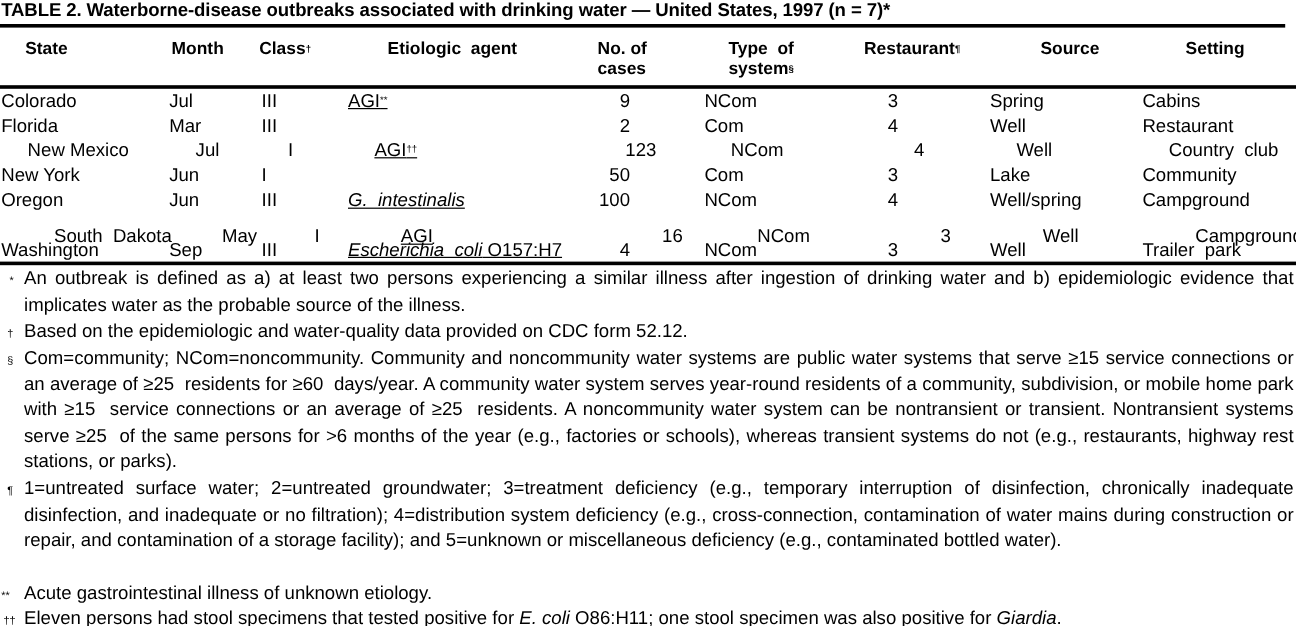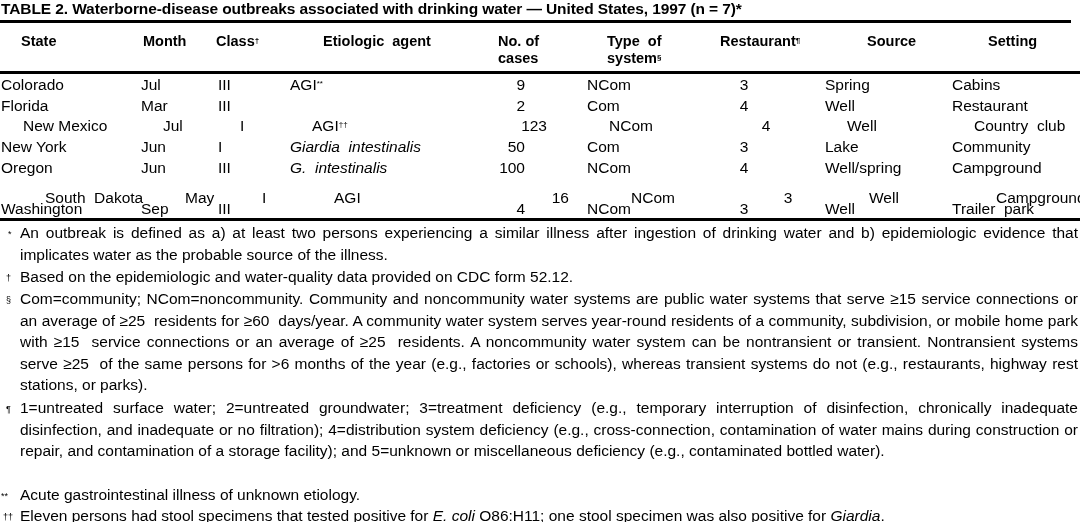--- a/index.html
+++ b/index.html
@@ -17,21 +17,21 @@
   .rule-bottom { top: 218px; height: 3px; width: 1080px; }
 
   .hdr { position: absolute; top: 33px; font-size: 14.5px; font-weight: bold; line-height: 17px; white-space: nowrap; padding-left: 20px; }
   .hdr sup, .cell sup { font-size: 8px; vertical-align: top; position: relative; top: -1px; }
 
   .row { position: absolute; left: 0; width: 1080px; height: 21px; }
   .cell { position: absolute; top: 0; font-size: 15.5px; line-height: 20px; white-space: nowrap; }
   .c-state { left: 1px; }
   .c-month { left: 141px; }
   .c-class { left: 218px; }
-  .c-agent { left: 290px; }
+  .c-agent { left: 290px; text-decoration: underline; }
   .c-cases { right: 555px; text-align: right; }
   .c-type  { left: 587px; }
   .c-def   { left: 737px; width: 14px; text-align: center; }
   .c-src   { left: 825px; }
   .c-set   { left: 952px; }
   .it { font-style: italic; }
 
   .fn { position: absolute; left: 0; width: 1080px; font-size: 15.5px; line-height: 21.6px; }
   .fn .mark { position: absolute; font-size: 9px; top: 2px; }
   .fn .txt { position: absolute; left: 20px; width: 1058px; text-align: justify; text-align-last: left; }
@@ -86,21 +86,20 @@
       <span class="cell c-cases">123</span>
       <span class="cell c-type">NCom</span>
       <span class="cell c-def">4</span>
       <span class="cell c-src">Well</span>
       <span class="cell c-set" style="white-space:pre">Country  club</span>
     </div>
     <div class="row" style="top: 137.1px;">
       <span class="cell c-state" style="white-space:pre">New York</span>
       <span class="cell c-month">Jun</span>
       <span class="cell c-class">I</span>
-      <span class="cell c-agent" style="white-space:pre"><span></span><sup></sup><span class="it">Giardia  intestinalis</span><span></span></span>
       <span class="cell c-cases">50</span>
       <span class="cell c-type">Com</span>
       <span class="cell c-def">3</span>
       <span class="cell c-src">Lake</span>
       <span class="cell c-set" style="white-space:pre">Community</span>
     </div>
     <div class="row" style="top: 157.8px;">
       <span class="cell c-state" style="white-space:pre">Oregon</span>
       <span class="cell c-month">Jun</span>
       <span class="cell c-class">III</span>
@@ -119,20 +118,21 @@
       <span class="cell c-cases">16</span>
       <span class="cell c-type">NCom</span>
       <span class="cell c-def">3</span>
       <span class="cell c-src">Well</span>
       <span class="cell c-set" style="white-space:pre">Campground</span>
     </div>
     <div class="row" style="top: 199.2px;">
       <span class="cell c-state" style="white-space:pre">Washington</span>
       <span class="cell c-month">Sep</span>
       <span class="cell c-class">III</span>
+      <span class="cell c-agent" style="white-space:pre"><span></span><sup></sup><span class="it">Escherichia  coli</span><span> O157:H7</span></span>
       <span class="cell c-cases">4</span>
       <span class="cell c-type">NCom</span>
       <span class="cell c-def">3</span>
       <span class="cell c-src">Well</span>
       <span class="cell c-set" style="white-space:pre">Trailer  park</span>
     </div>
   </div>
 
 <div class="rule rule-bottom"></div>
 

